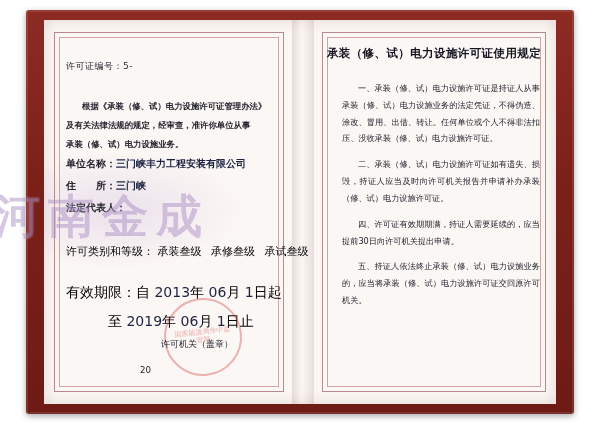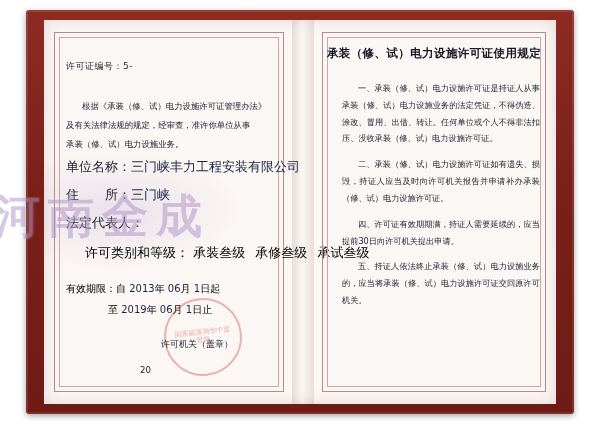--- a/index.html
+++ b/index.html
@@ -51,37 +51,37 @@
   
   .lic-no{
     position:absolute;left:22px;top:40px;font-size:9px;color:#23232e;letter-spacing:.5px;
   }
   .lic-no .num{color:#2c2c38;}
 
   .lbody{
     position:absolute;left:22px;top:78px;width:212px;
     font-size:8.4px;line-height:2.0;color:#23232e;text-align:justify;
   }
-  .lbody p{margin:0 0 2px 0;}
+  .lbody p{margin:0 0 2px 0;font-weight:bold;}
   .indent{text-indent:16px;}
 
   .field{
-    position:relative;margin:0;padding:0;font-size:13px;line-height:2.0;
+    position:relative;margin:0;padding:0;font-size:10px;line-height:2.0;
     white-space:nowrap;
   }
   .fv{display:inline-block;min-width:120px;border-bottom:0px solid transparent;}
 
   .grade-row{
-    position:absolute;left:22px;top:224px;width:212px;font-size:13px;white-space:nowrap;margin-left:19px;
+    position:absolute;left:22px;top:224px;width:212px;font-size:11px;white-space:nowrap;
   }
   .grade-label{display:inline-block;}
   .grade-cells span{display:inline-block;margin-right:6px;}
 
   .valid{
-    position:absolute;left:22px;top:258px;width:212px;font-size:10px;line-height:2.1;
+    position:absolute;left:22px;top:258px;width:212px;font-size:14px;line-height:2.1;
   }
   .valid .ln{white-space:nowrap;}
 
   .authority{
     position:absolute;left:78px;top:318px;width:150px;text-align:center;font-size:9px;color:#1f1f2a;
   }
   .authority .yr{display:block;margin-top:14px;text-align:left;padding-left:18px;font-size:8.6px;}
 
   
   .seal{

